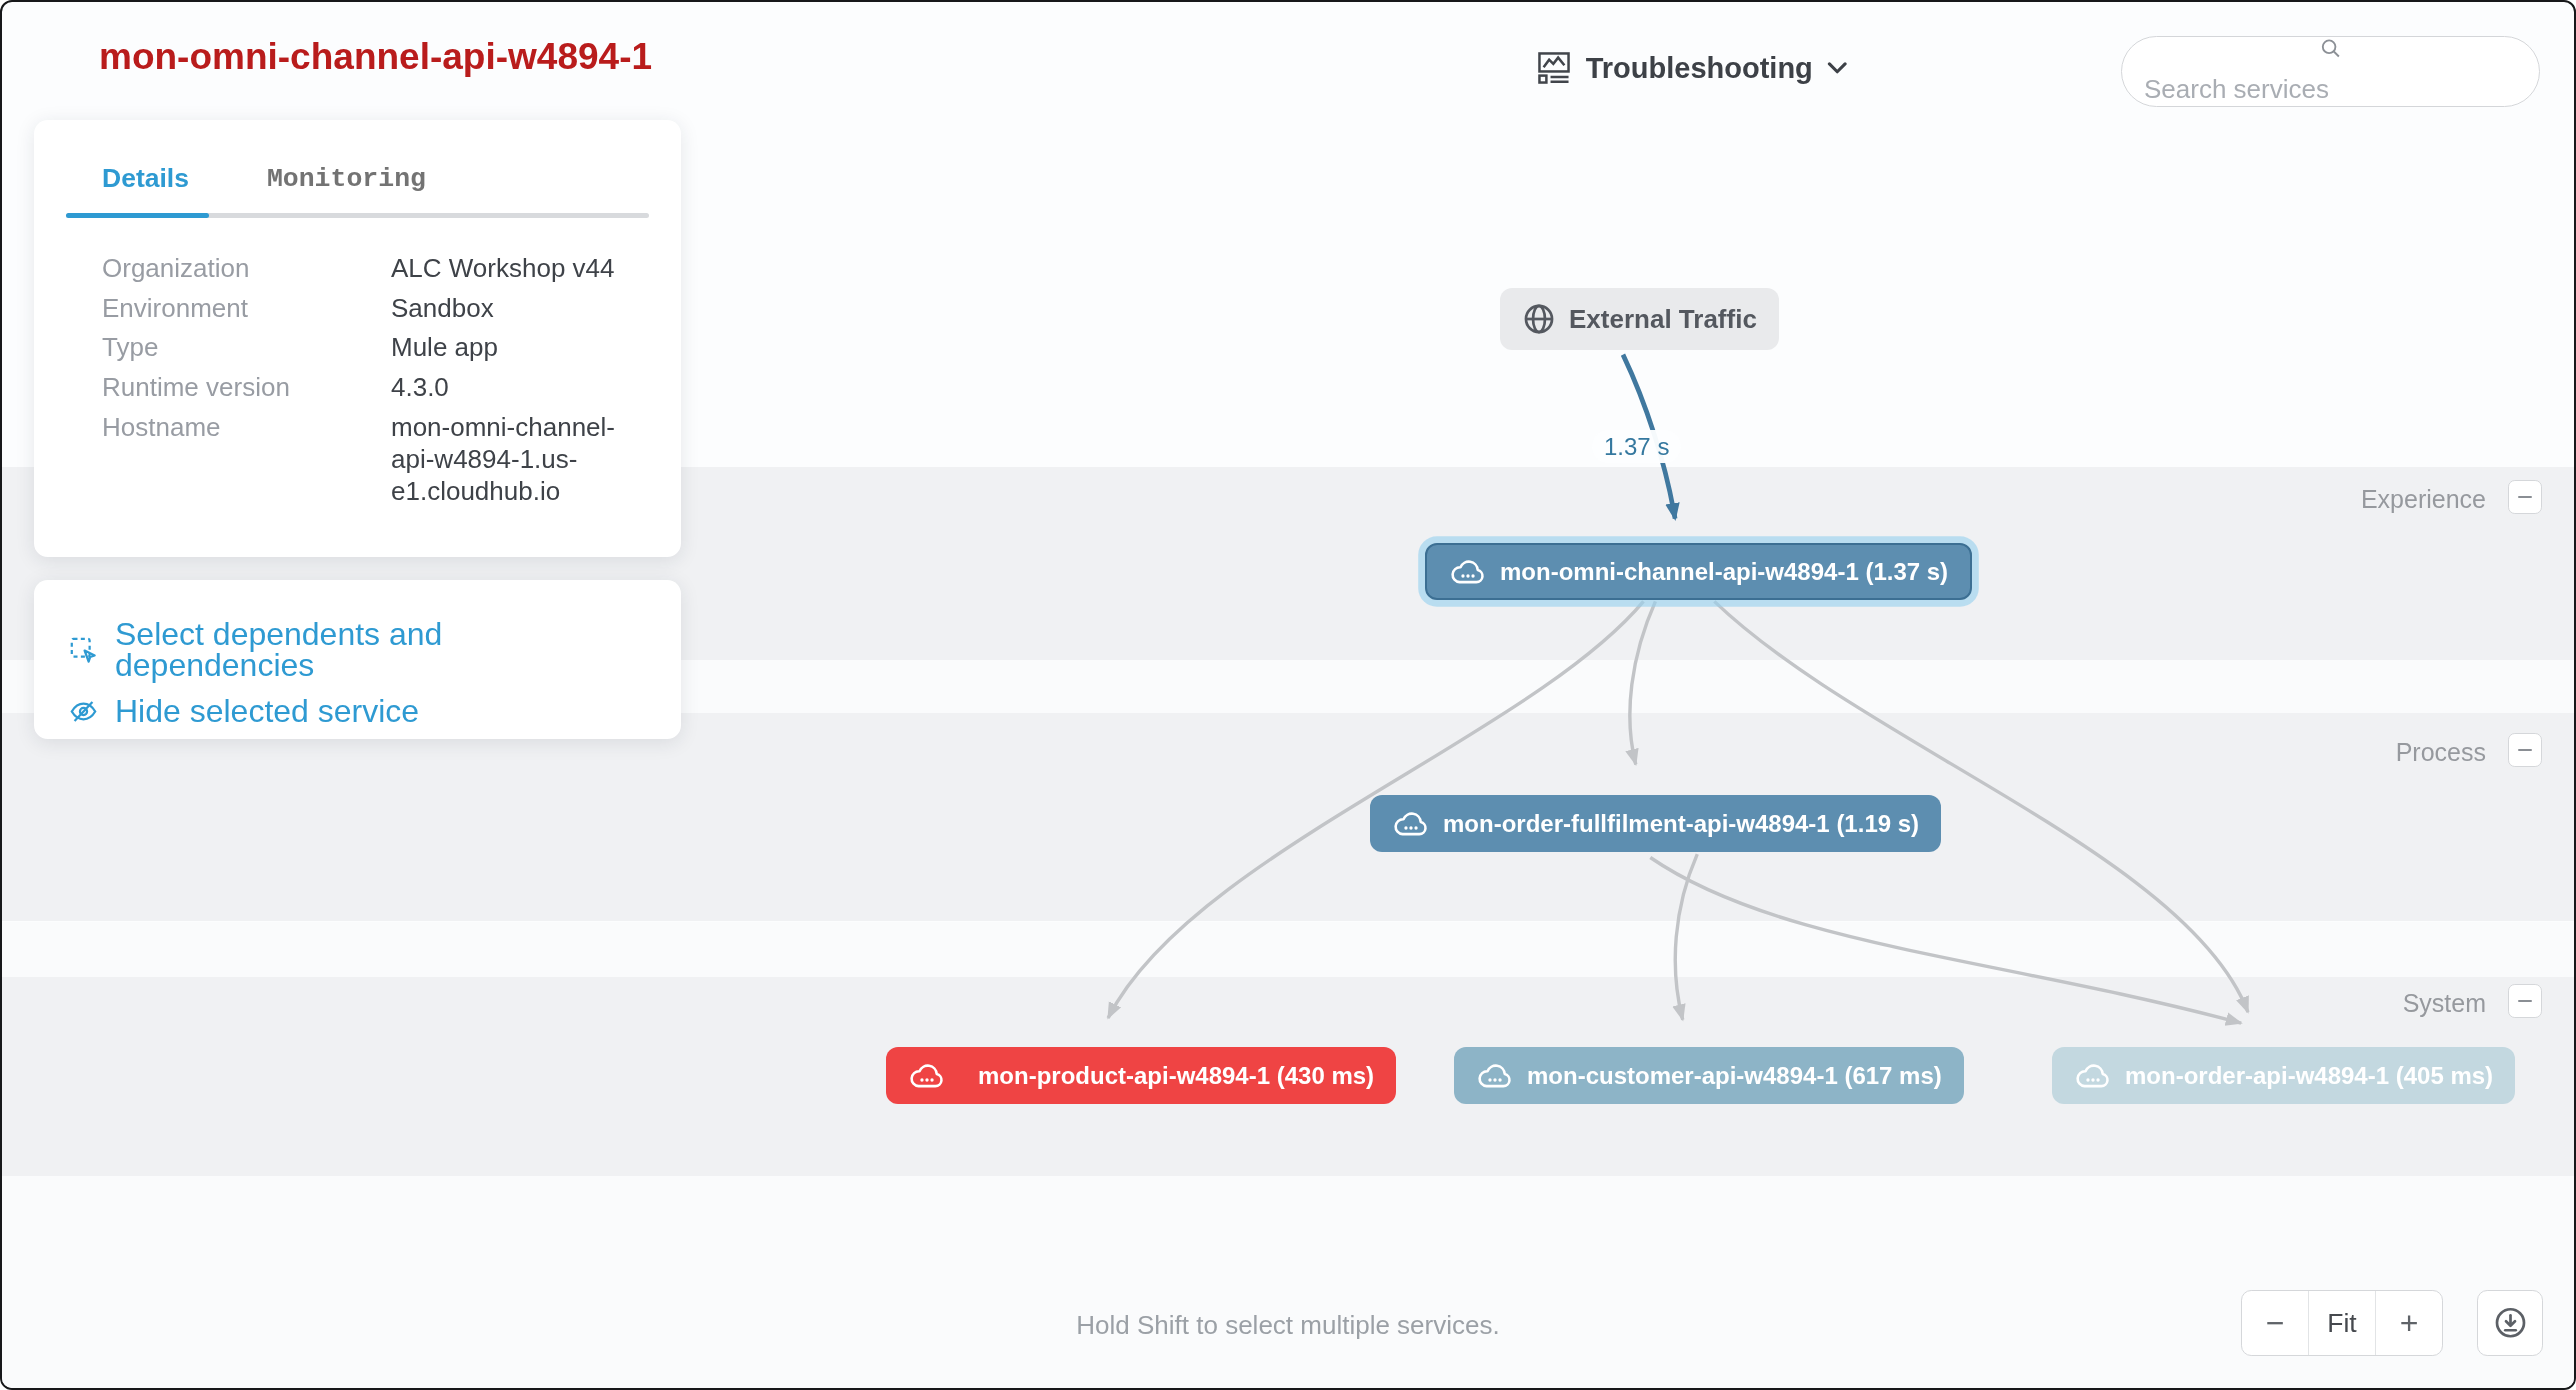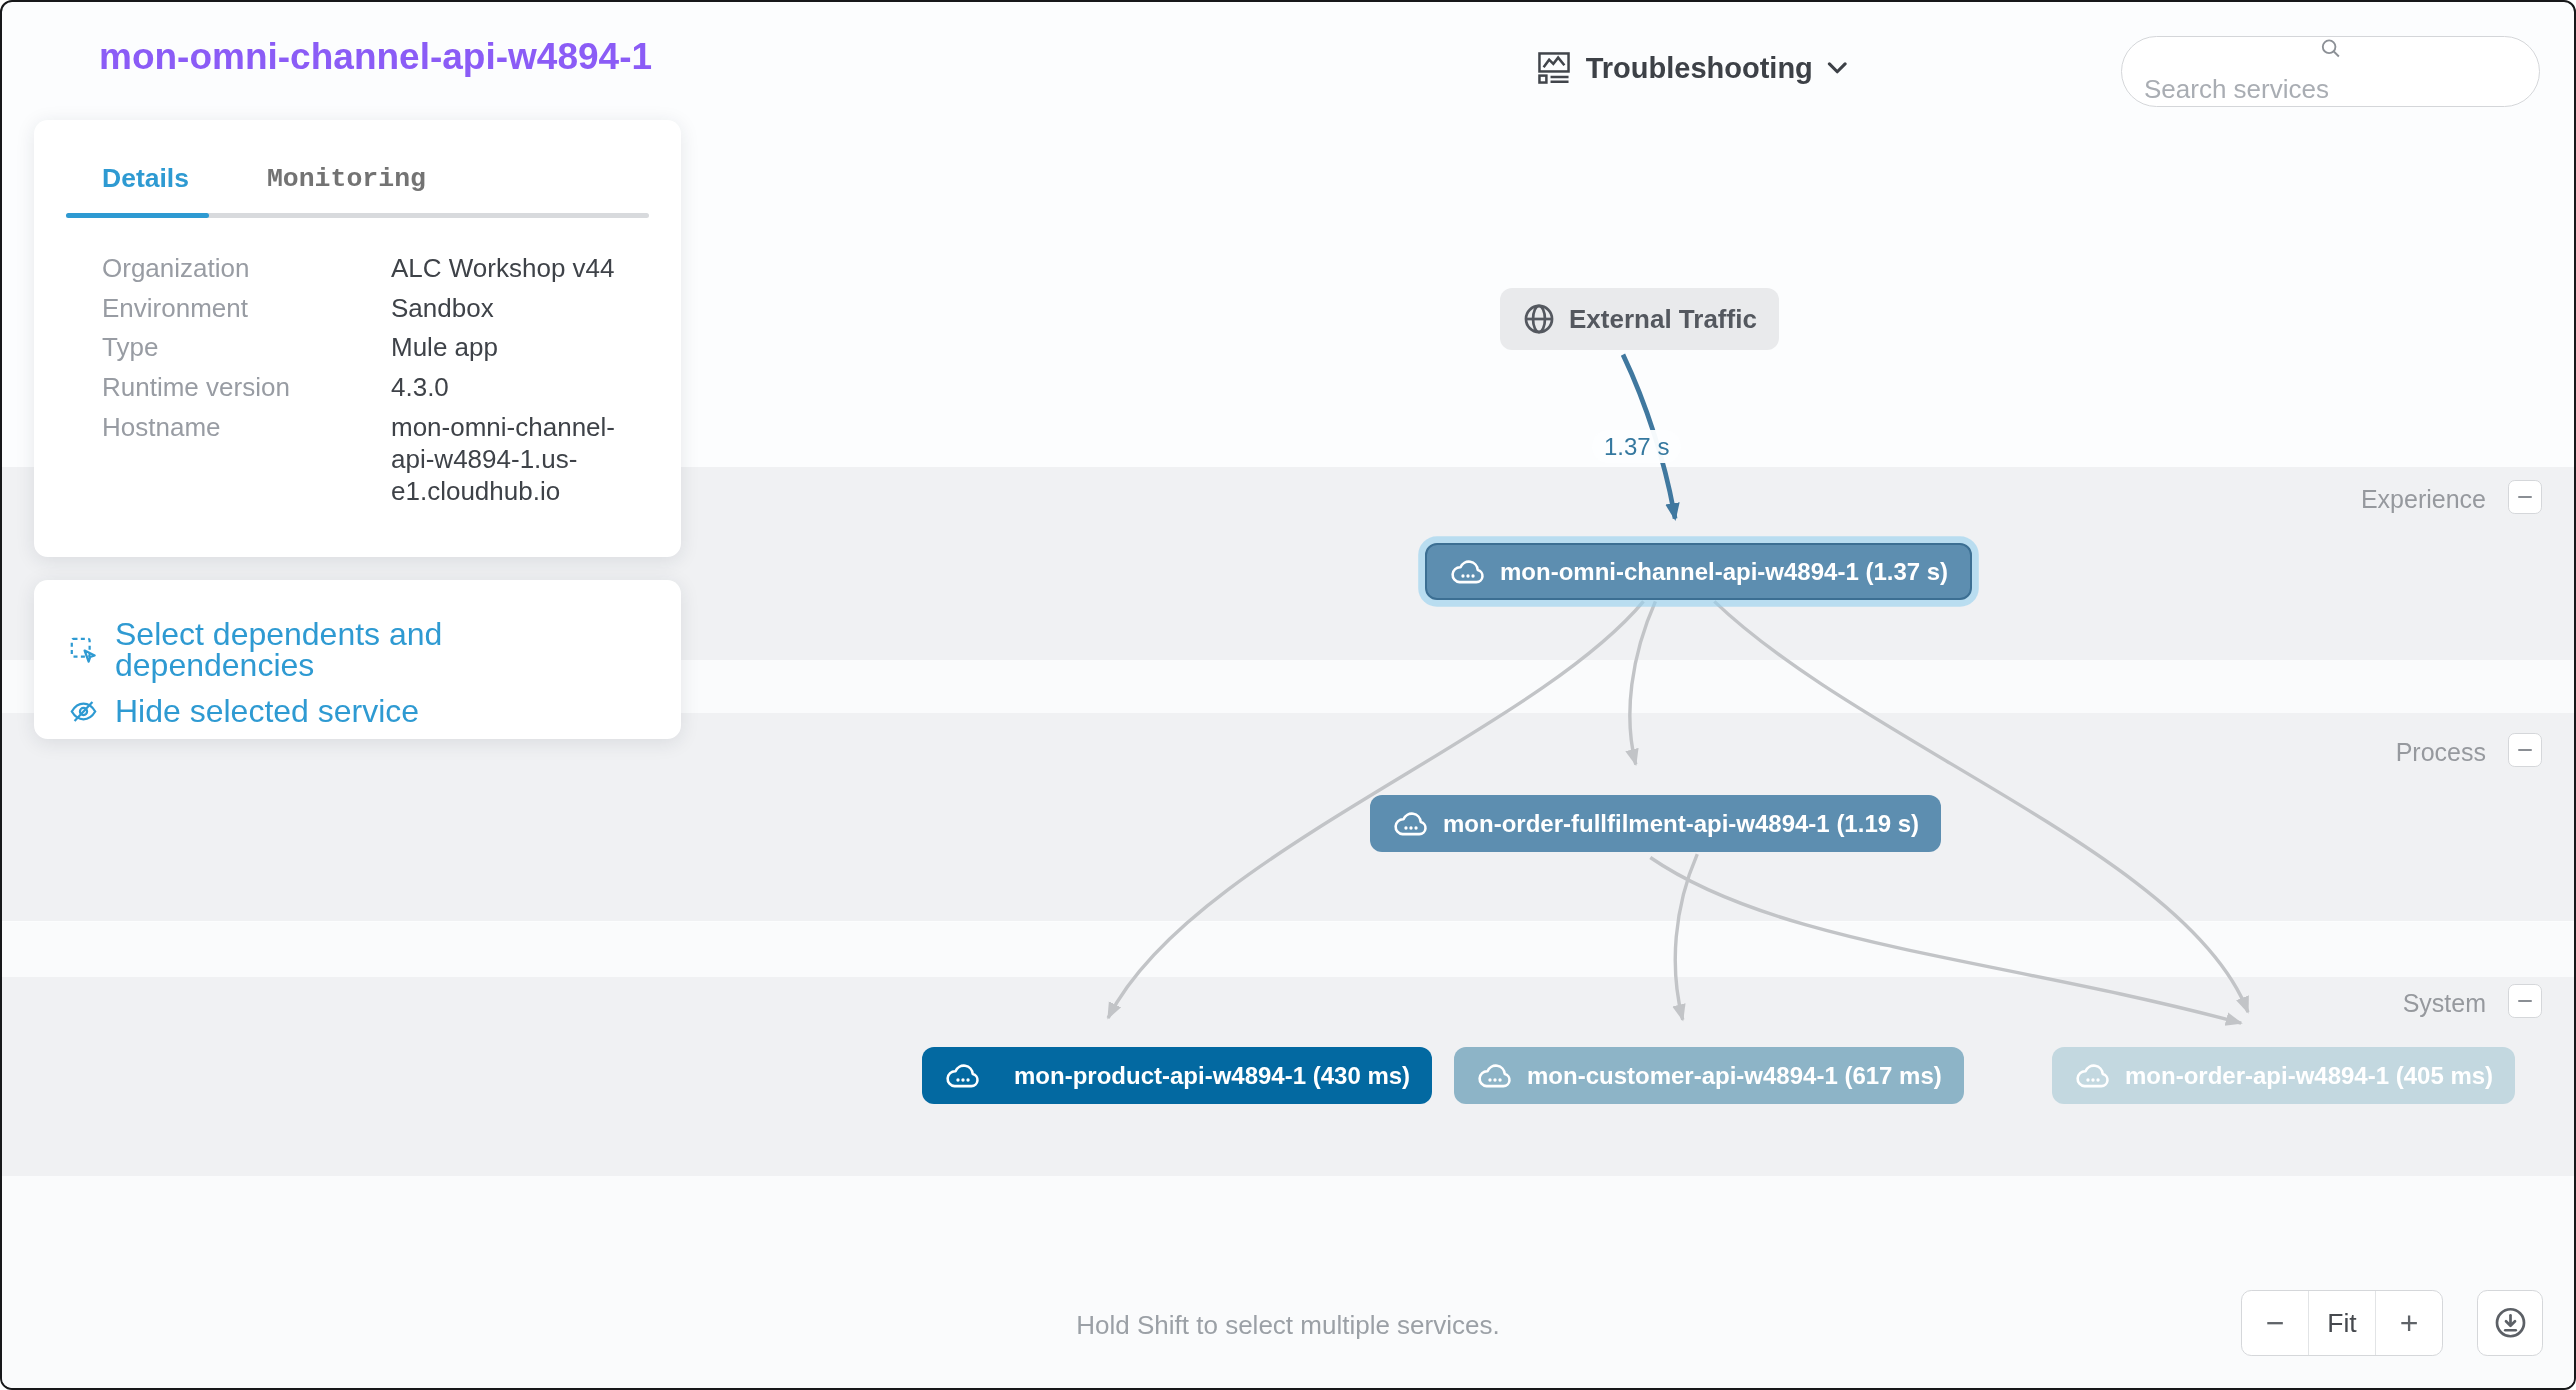--- a/index.html
+++ b/index.html
@@ -15,21 +15,21 @@
   .band-gap{position:absolute;left:0;width:100%;background:#fafbfc;z-index:1;}
   .gap1{top:658px;height:54px;} .gap2{top:920px;height:55px;}
 
   .band-header{position:absolute;right:32px;display:flex;align-items:flex-end;gap:22px;z-index:2;}
   .band-label{font-size:25px;color:#96999e;}
   .collapse-btn{width:34px;height:34px;background:#ffffff;border:1.7px solid #d5d7da;border-radius:6.8px;
       display:flex;align-items:center;justify-content:center;cursor:pointer;box-sizing:border-box;}
   .collapse-glyph{display:block;width:14.5px;height:2.6px;background:#8a8e94;border-radius:1.7px;}
 
   
-  .page-title{position:absolute;left:97px;top:34px;font-size:37px;font-weight:700;color:#8b5cf6;z-index:6;}
+  .page-title{position:absolute;left:97px;top:34px;font-size:37px;font-weight:700;color:#b91c1c;z-index:6;}
   .view-selector{position:absolute;left:1534px;top:48px;display:flex;align-items:center;gap:13.7px;z-index:6;cursor:pointer;}
   .view-selector .vs-label{font-size:29px;font-weight:600;color:#3d4147;}
   .search-box{position:absolute;left:2119px;top:34px;width:419px;height:71px;box-sizing:border-box;
       background:#fff;border:1.7px solid #d4d6d9;border-radius:36px;display:flex;align-items:center;
       padding:0 22px;gap:13.7px;z-index:6;flex-direction:column;}
   .search-box input{border:none;outline:none;font-size:26px;color:#3e4248;width:100%;background:transparent;
       font-family:"Liberation Sans","DejaVu Sans",sans-serif;}
   .search-box input::placeholder{color:#a9adb3;}
 
   
@@ -54,21 +54,21 @@
   
   #edges{position:absolute;left:0;top:0;z-index:3;pointer-events:none;}
   .edge-label-pill{position:absolute;left:1590px;top:428px;z-index:4;background:rgba(253,254,255,.96);
       border-radius:17px;padding:2.6px 12px;font-size:24px;color:#35789f;}
   .node{position:absolute;display:inline-flex;align-items:center;gap:13px;height:57px;padding:0 22px;
       border-radius:12px;z-index:5;color:#ffffff;font-size:24px;font-weight:700;white-space:nowrap;cursor:pointer;box-sizing:border-box;}
   .node-external{left:1498px;top:286px;height:62px;background:#e9eaec;color:#54585f;font-size:26px;border-radius:12px;}
   .node-omni{left:1423px;top:541px;background:#5d8eb0;border:2.6px solid #3c6f93;
       box-shadow:0 0 0 6.8px rgba(148,209,238,.60);}
   .node-fullfilment{left:1368px;top:793px;background:#5d8eb0;}
-  .node-product{left:920px;top:1045px;background:#0369a1;gap:32px;}
+  .node-product{left:884px;top:1045px;background:#ef4444;gap:32px;}
   .node-customer{left:1452px;top:1045px;background:#8db4c7;}
   .node-order{left:2050px;top:1045px;background:#c3d8e0;}
 
   
   .hint{position:absolute;left:0;right:0;top:1308px;text-align:center;font-size:26px;color:#9ba0a6;z-index:6;}
   .zoom-group{position:absolute;left:2239px;top:1288px;width:202px;height:66px;display:flex;background:#fff;
       border:1.7px solid #d5d7da;border-radius:10.2px;overflow:hidden;z-index:6;box-sizing:border-box;}
   .zoom-cell{flex:1;display:flex;align-items:center;justify-content:center;font-size:26.5px;color:#46494e;
       cursor:pointer;border-right:1.7px solid #e2e4e6;}
   .zoom-cell:last-child{border-right:none;}

